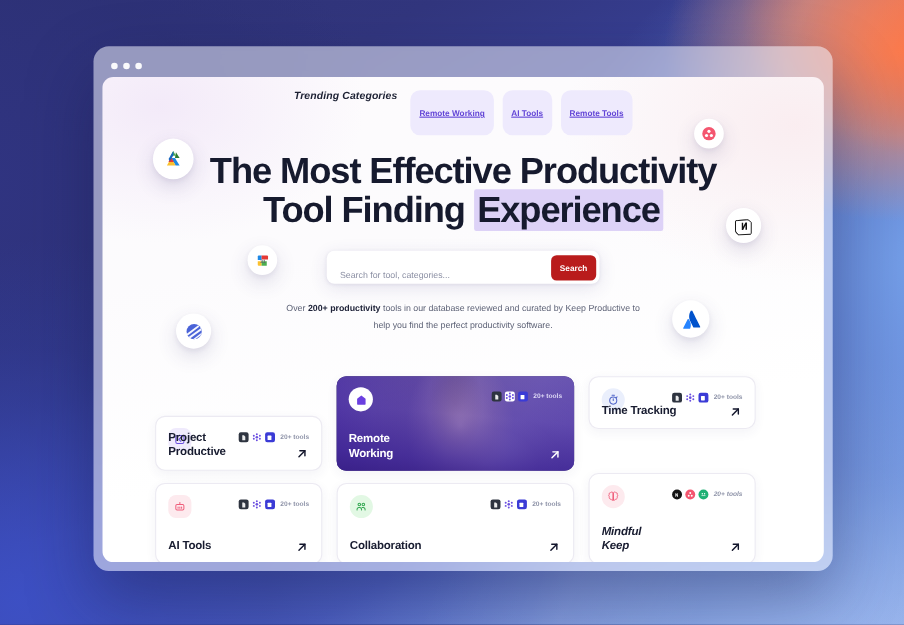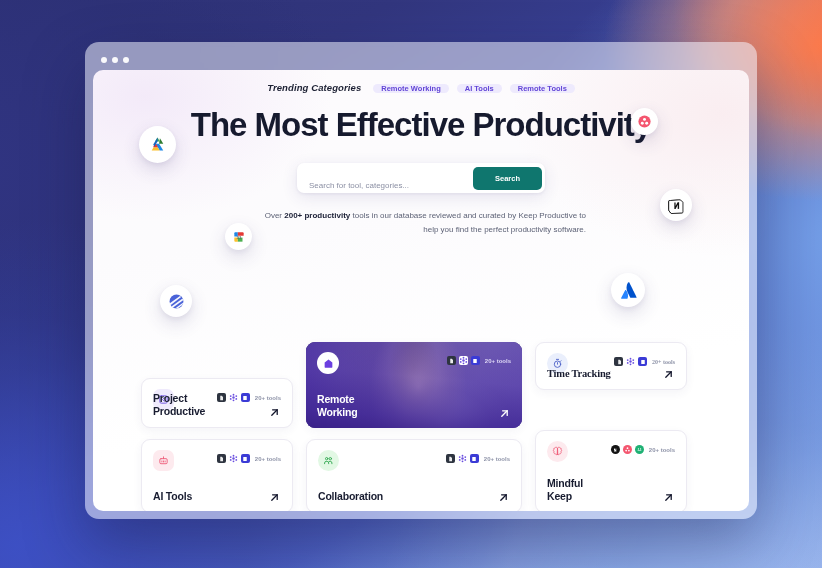--- a/index.html
+++ b/index.html
@@ -61,41 +61,42 @@
     overflow: hidden;
     background:
       radial-gradient(ellipse 300px 200px at 8% 6%, rgba(235,220,245,.55) 0%, rgba(240,235,250,0) 62%),
       radial-gradient(ellipse 340px 230px at 96% 10%, rgba(248,226,230,.55) 0%, rgba(250,240,244,0) 62%),
       linear-gradient(170deg, #fdfbfd 0%, #fcfbfd 35%, #ffffff 70%, #ffffff 100%);
   }
 
   
   #trending-row {
     display: flex;
-    align-items: flex-end;
+    align-items: flex-start;
     justify-content: center;
     gap: 8px;
     padding-top: 12px;
   }
   #trending-label {
     font-size: 9.5px;
     font-weight: 700;
     font-style: italic;
     color: #1c2033;
     letter-spacing: .1px;
     margin-right: 4px;
   }
   .chip {
     font-size: 7.5px;
     font-weight: 600;
     color: #6245d6;
     background: #eeeafd;
     border-radius: 9px;
-    padding: 0 8px;
+    padding: 16px 8px;
     white-space: nowrap;
+    text-decoration: underline;
   }
 
   
   #headline {
     margin-top: 14px;
     text-align: center;
     font-size: 33px;
     line-height: 1.08;
     font-weight: 800;
     letter-spacing: -1px;
@@ -125,35 +126,35 @@
     border: none;
     outline: none;
     font-family: "Liberation Sans", sans-serif;
     font-size: 8px;
     color: #3b3f52;
     background: transparent;
   }
   #search-input::placeholder { color: #8c90a4; }
   #search-button {
     border: none;
-    background: #0f766e;
+    background: #b91c1c;
     color: #fff;
     font-family: "Liberation Sans", sans-serif;
     font-size: 7.5px;
     font-weight: 700;
     border-radius: 5px;
-    padding: 7px 22px;
+    padding: 7px 8px;
     cursor: pointer;
   }
 
   
   #subtext {
     margin: 16px auto 0;
     width: 330px;
-    text-align: right;
+    text-align: center;
     font-size: 8px;
     line-height: 1.85;
     color: #5d6276;
   }
   #subtext b { color: #20243a; font-weight: 700; }
 
   
   .float-icon {
     position: absolute;
     border-radius: 50%;
@@ -187,22 +188,22 @@
     border-radius: 9px;
     box-shadow: 0 3px 10px rgba(55,50,105,.055);
     position: relative;
     padding: 10px 11px;
     overflow: hidden;
   }
   #card-project-management { grid-column: 1; grid-row: 1; margin-top: 36px; }
   #card-ai-tools           { grid-column: 1; grid-row: 2; }
   #card-remote-working     { grid-column: 2; grid-row: 1; }
   #card-collaboration      { grid-column: 2; grid-row: 2; }
-  #card-time-tracking      { grid-column: 3; grid-row: 1; height: 48px; font-family: Liberation Serif, serif; }
-  #card-mindful-tools      { grid-column: 3; grid-row: 1 / span 2; align-self: end; height: 83px; }
+  #card-time-tracking      { grid-column: 3; grid-row: 1; height: 48px; }
+  #card-mindful-tools      { grid-column: 3; grid-row: 1 / span 2; align-self: end; height: 83px; font-style: italic; }
 
   .card-top {
     display: flex;
     align-items: flex-start;
     justify-content: space-between;
   }
   .cat-badge {
     width: 21px; height: 21px;
     border-radius: 7px;
     display: flex; align-items: center; justify-content: center;
@@ -359,20 +360,23 @@
 
     <div id="trending-row">
       <span id="trending-label">Trending Categories</span>
       <span class="chip">Remote Working</span>
       <span class="chip">AI Tools</span>
       <span class="chip">Remote Tools</span>
     </div>
 
     <h1 id="headline">
       <span>The Most Effective Productivity</span>
+      <span id="headline-line2">
+        <span>Tool Finding </span><span class="hl-mark">Experience</span>
+      </span>
     </h1>
 
     <div id="search-wrap">
       <input id="search-input" type="text" placeholder="Search for tool, categories..." style="">
       <button id="search-button">Search</button>
     </div>
 
     <p id="subtext">
       <span>Over </span><b>200+ productivity</b><span> tools in our database reviewed and curated by</span>
       <span>Keep Productive to help you find the perfect productivity software.</span>

